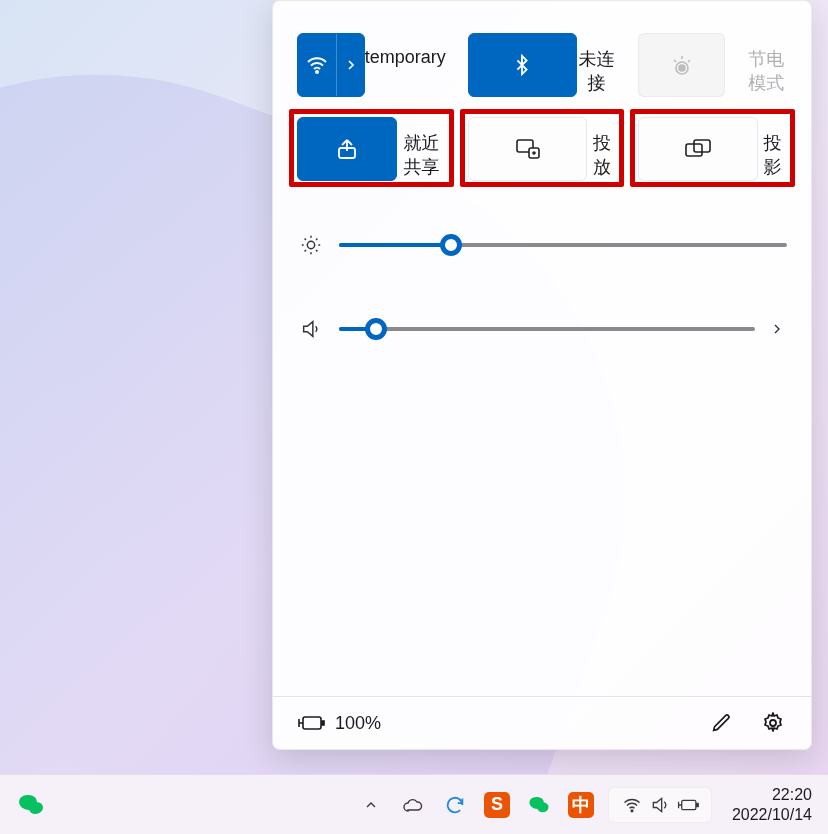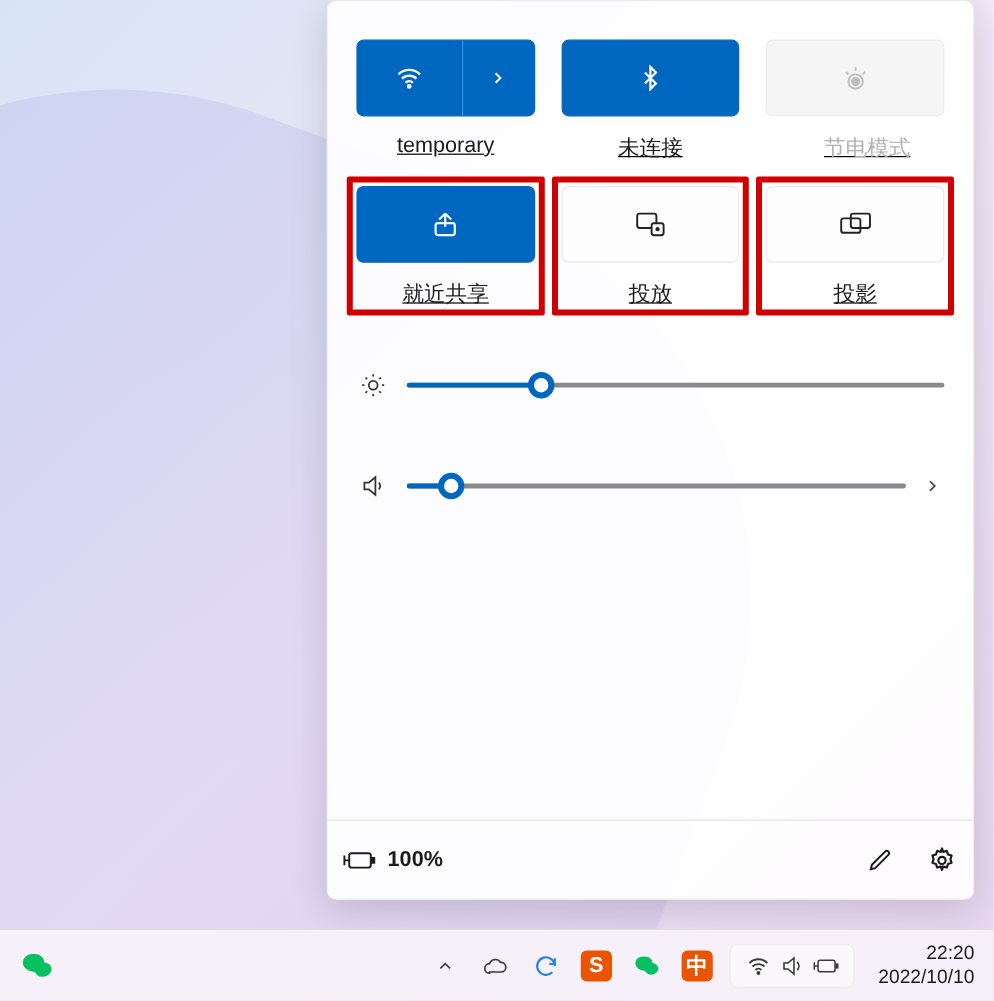--- a/index.html
+++ b/index.html
@@ -37,24 +37,23 @@
     flex-direction: column;
   }
   .tiles {
     display: grid;
     grid-template-columns: repeat(3, 1fr);
     gap: 20px 22px;
     padding: 8px 0 20px 0;
   }
   .tile-wrap {
     display: flex;
-    flex-direction: column;
-    align-items: center;
+    flex-direction: row;
+    align-items: flex-start;
     position: relative;
-    text-decoration: underline;
   }
   .highlight-box {
     position: absolute;
     top: -8px;
     left: -8px;
     right: -8px;
     bottom: -6px;
     border: 5px solid #d10000;
     border-radius: 2px;
     pointer-events: none;
@@ -137,29 +136,28 @@
     border: 5px solid #0067c0;
     border-radius: 50%;
     transform: translate(-50%, -50%);
   }
   .chevron-right {
     width: 18px;
     color: #333;
     cursor: pointer;
   }
   .panel-footer {
-    height: 66px;
+    height: 53px;
     border-top: 1px solid rgba(0,0,0,0.10);
     margin: 0 -24px;
-    padding: 0 12px;
+    padding: 0 24px;
     display: flex;
     align-items: center;
     font-size: 18px;
     color: #1b1b1b;
-    font-weight: bold;
   }
   .footer-icon { margin-right: 10px; color: #1b1b1b; }
   .spacer { flex: 1; }
   .footer-btn { width: 28px; height: 28px; margin-left: 24px; color: #1b1b1b; cursor: pointer; display:flex; align-items:center; justify-content:center; }
   .taskbar {
     position: absolute;
     left: 0;
     right: 0;
     bottom: 0;
     height: 60px;
@@ -423,15 +421,15 @@
     <div class="qi">
       <svg width="24" height="16" viewBox="0 0 28 20" fill="none" stroke="currentColor" stroke-width="1.6">
           <rect x="6" y="4" width="18" height="12" rx="2"></rect>
           <rect x="25" y="8" width="2" height="4" fill="currentColor"></rect>
           <path d="M2 6v8M2 10h4"></path>
         </svg>
     </div>
   </div>
   <div class="clock">
     <div>22:20</div>
-    <div>2022/10/10</div>
+    <div>2022/10/14</div>
   </div>
 </div>
 
 </body></html>

